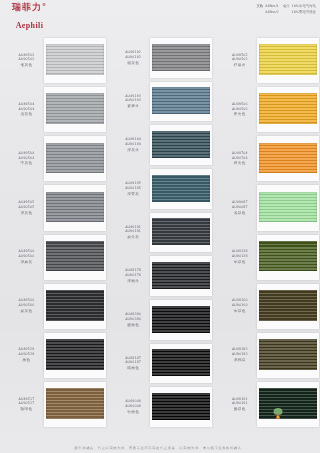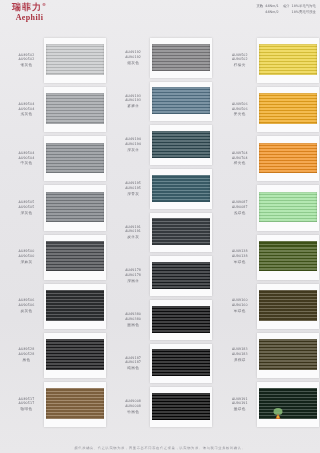--- a/index.html
+++ b/index.html
@@ -29,21 +29,21 @@
     letter-spacing:1px;
     font-family:"DejaVu Sans",sans-serif;
     white-space:nowrap;
   }
   .brand-sup{
     font-size:4px;vertical-align:super;color:#b03a4a;
   }
   .brand-en{
     font-size:8px;font-weight:bold;color:#a8323f;
     font-family:"Liberation Serif",serif;
-    letter-spacing:.4px;margin-top:2px;
+    letter-spacing:.4px;margin-top:10px;
   }
   .title{
     position:absolute;left:0;right:0;top:10px;
     text-align:center;
     font-size:8.5px;color:#4a4a50;letter-spacing:2.5px;
     font-family:"DejaVu Sans",sans-serif;
     font-weight:600;
   }
   .specs{
     position:absolute;right:4px;top:4px;

